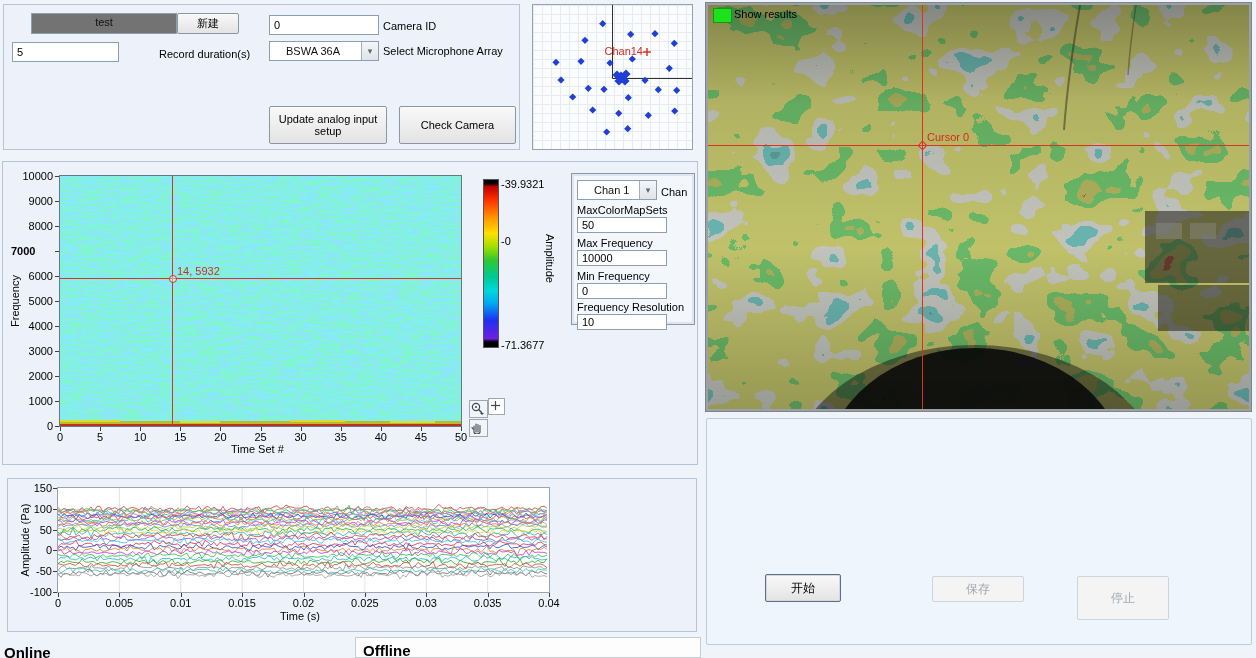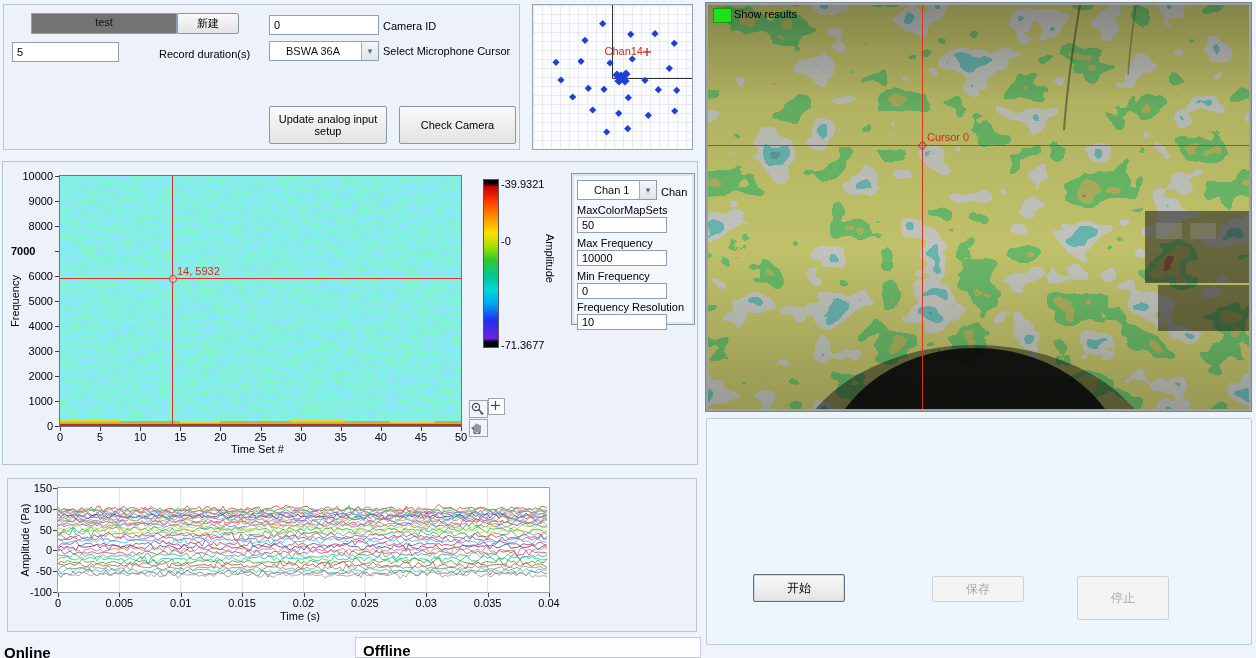--- a/index.html
+++ b/index.html
@@ -47,21 +47,21 @@
   <input class="field" style="left: 8px; top: 37px; width: 107px; height: 20px;" value="5">
   <div class="lbl" style="left:119px;top:43px;margin-left:36px;">Record duration(s)</div>
 
   <input class="field" style="left: 265px; top: 10px; width: 110px; height: 20px;" value="0">
   <div class="lbl" style="left:379px;top:15px;">Camera ID</div>
 
   <div class="combo" style="left:265px;top:36px;width:110px;height:20px;">
     <div class="val">BSWA 36A</div>
     <div class="chev">▾</div>
   </div>
-  <div class="lbl" style="left:379px;top:40px;">Select Microphone Cursor</div>
+  <div class="lbl" style="left:379px;top:40px;">Select Microphone Array</div>
 
   <div class="btn" style="left:265px;top:101px;width:118px;height:38px;padding:6px;">
       <span>Update analog input setup</span>
     </div>
   <div class="btn" style="left:395px;top:101px;width:117px;height:38px;">
       <span>Check Camera</span>
     </div>
 </div>
 
 <div class="grid-panel" style="left:532px;top:4px;width:161px;height:146px;">
@@ -341,21 +341,21 @@
   <div class="cursor-line" style="left:216px;top:2px;width:1px;height:404px;"></div>
   <div class="cursor-line" style="left:2px;top:142px;width:541px;height:1px;"></div>
   <div style="position:absolute;left:213px;top:139px;width:5px;height:5px;border:1px solid #d8341f;transform:rotate(45deg);"></div>
   <div class="lbl red" style="left:221px;top:128px;">Cursor 0</div>
 
   <div class="checkbox" style="left:7px;top:5px;width:17px;height:13px;background:#1de11d;"></div>
   <div class="lbl" style="left:28px;top:5px;color:#000;">Show results</div>
 </div>
 
 <div style="position:absolute;left:706px;top:418px;width:546px;height:227px;background:#eef5fd;border:1px solid #bccede;border-radius:2px;box-sizing:border-box;">
-  <div class="btn primary cjk" style="left:46px;top:155px;width:92px;height:28px;">
+  <div class="btn primary cjk" style="left:58px;top:155px;width:76px;height:28px;">
       <span>开始</span>
     </div>
   <div class="btn disabled cjk" style="left:225px;top:157px;width:92px;height:26px;">
       <span>保存</span>
     </div>
   <div class="btn disabled cjk" style="left:370px;top:157px;width:92px;height:44px;">
       <span>停止</span>
     </div>
 </div>
 

